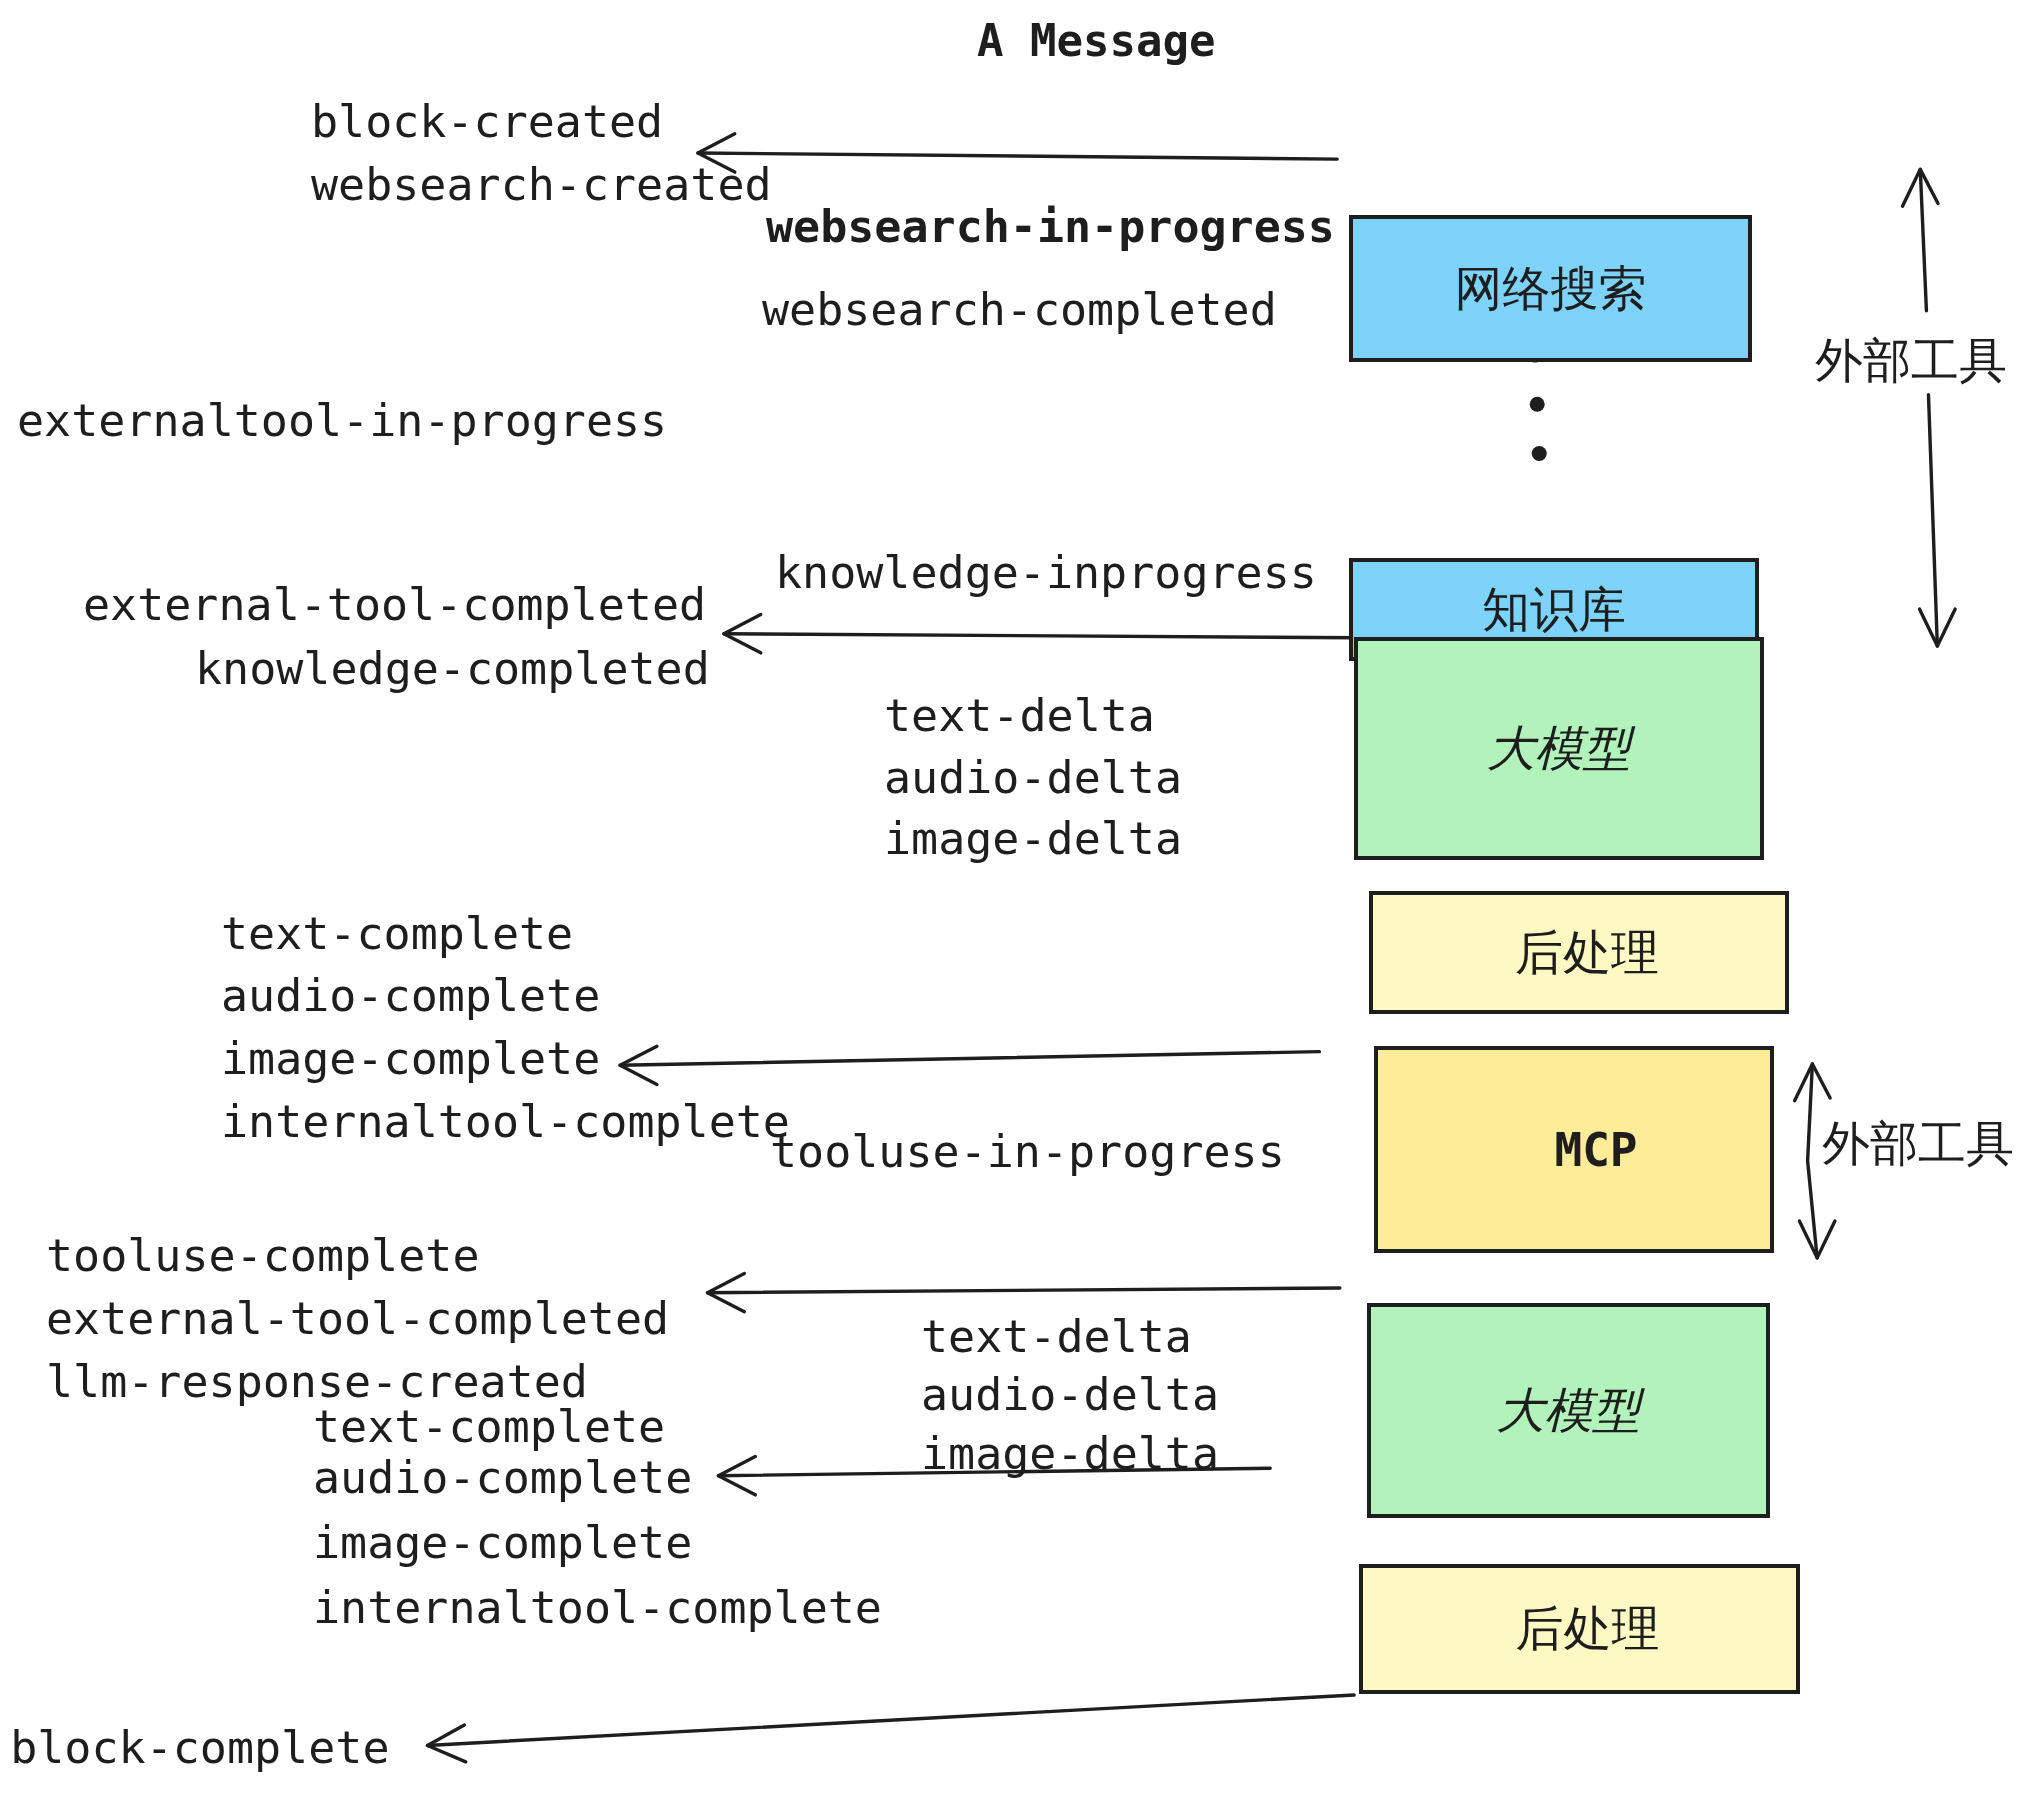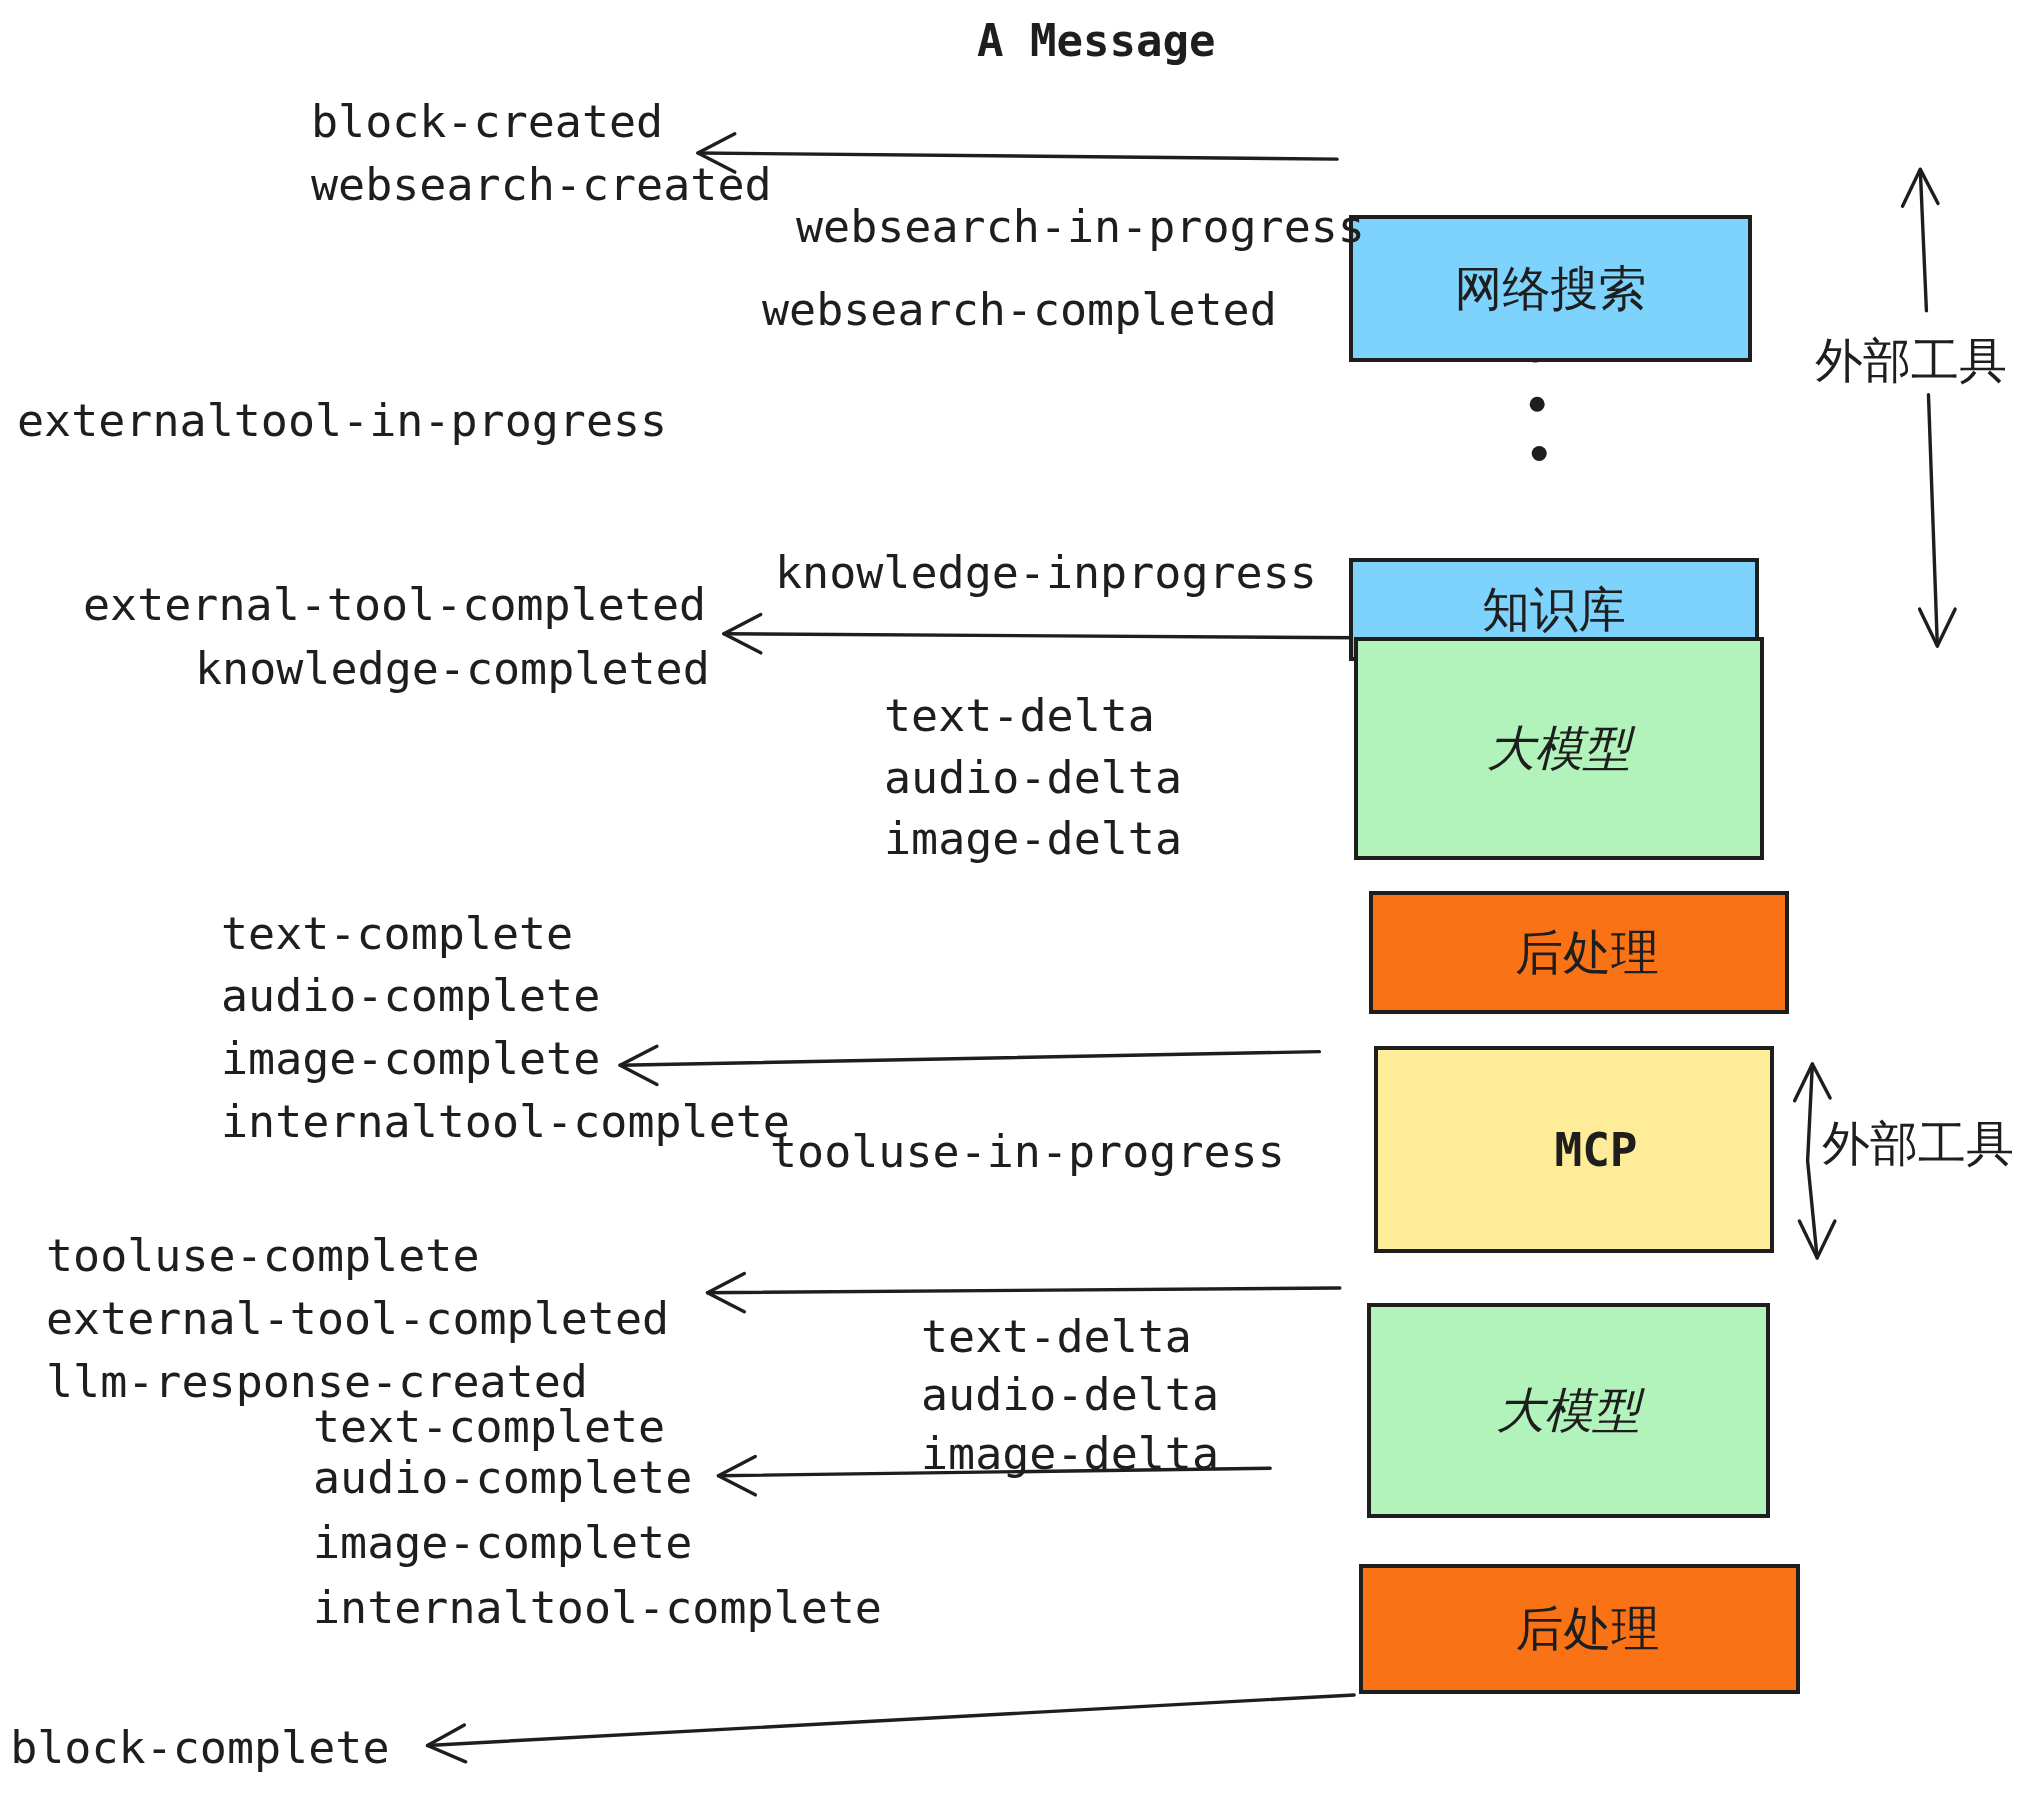--- a/index.html
+++ b/index.html
@@ -10,21 +10,21 @@
       font-family:"DejaVu Sans Mono", monospace;}
   .title{position:absolute;font-size:44px;font-weight:bold;white-space:nowrap;color:#1e1e1e;
       font-family:"DejaVu Sans Mono", monospace;}
   .box{position:absolute;border:4.1px solid #1e1e1e;display:flex;align-items:center;justify-content:center;
       box-sizing:border-box;}
   .box-label{font-family:"Liberation Sans", sans-serif;font-size:48px;color:#1e1e1e;white-space:nowrap;}
   .box-label.mono{font-family:"DejaVu Sans Mono", monospace;font-size:46px;font-weight:bold;}
   .fill-pink{background:#7dd3fc;margin-top:44px;}
   .fill-green{background:#b2f2bb;font-style:italic;}
   .fill-yellow{background:#ffec99;}
-  .fill-white{background:#f97316;padding-left:16px;}
+  .fill-white{background:#fef9c3;padding-left:16px;}
   .side-label{position:absolute;font-family:"Liberation Sans", sans-serif;font-size:48px;color:#1e1e1e;
       white-space:nowrap;background:#ffffff;}
   svg line, svg polyline, svg path{stroke:#1e1e1e;stroke-width:5;fill:none;stroke-linecap:round;stroke-linejoin:round;}
   svg circle{fill:#1e1e1e;stroke:none;}
 </style>
 </head>
 <body>
 
 <div id="canvas">
 
@@ -108,21 +108,21 @@
 
   <div class="box fill-white" style="left:1359px;top:1564px;width:441px;height:130px;">
     <span class="box-label">后处理</span>
   </div>
 
   <div class="side-label" style="left:1815px;top:329px;">外部工具</div>
   <div class="side-label" style="left:1822px;top:1112px;">外部工具</div>
 
   <div class="ev" style="left:311px;top:94px;">block-created</div>
   <div class="ev" style="left:311px;top:157px;">websearch-created</div>
-  <div class="ev" style="left:796px;top:199px;">websearch-in-progress</div>
+  <div class="ev" style="left:766px;top:199px;font-weight:bold;">websearch-in-progress</div>
   <div class="ev" style="left:762px;top:282px;">websearch-completed</div>
   <div class="ev" style="left:17px;top:393px;">externaltool-in-progress</div>
   <div class="ev" style="left:775px;top:545px;">knowledge-inprogress</div>
   <div class="ev" style="left:83px;top:577px;">external-tool-completed</div>
   <div class="ev" style="left:195px;top:641px;">knowledge-completed</div>
   <div class="ev" style="left:884px;top:688px;">text-delta</div>
   <div class="ev" style="left:884px;top:750px;">audio-delta</div>
   <div class="ev" style="left:884px;top:811px;">image-delta</div>
   <div class="ev" style="left:221px;top:906px;">text-complete</div>
   <div class="ev" style="left:221px;top:968px;">audio-complete</div>

